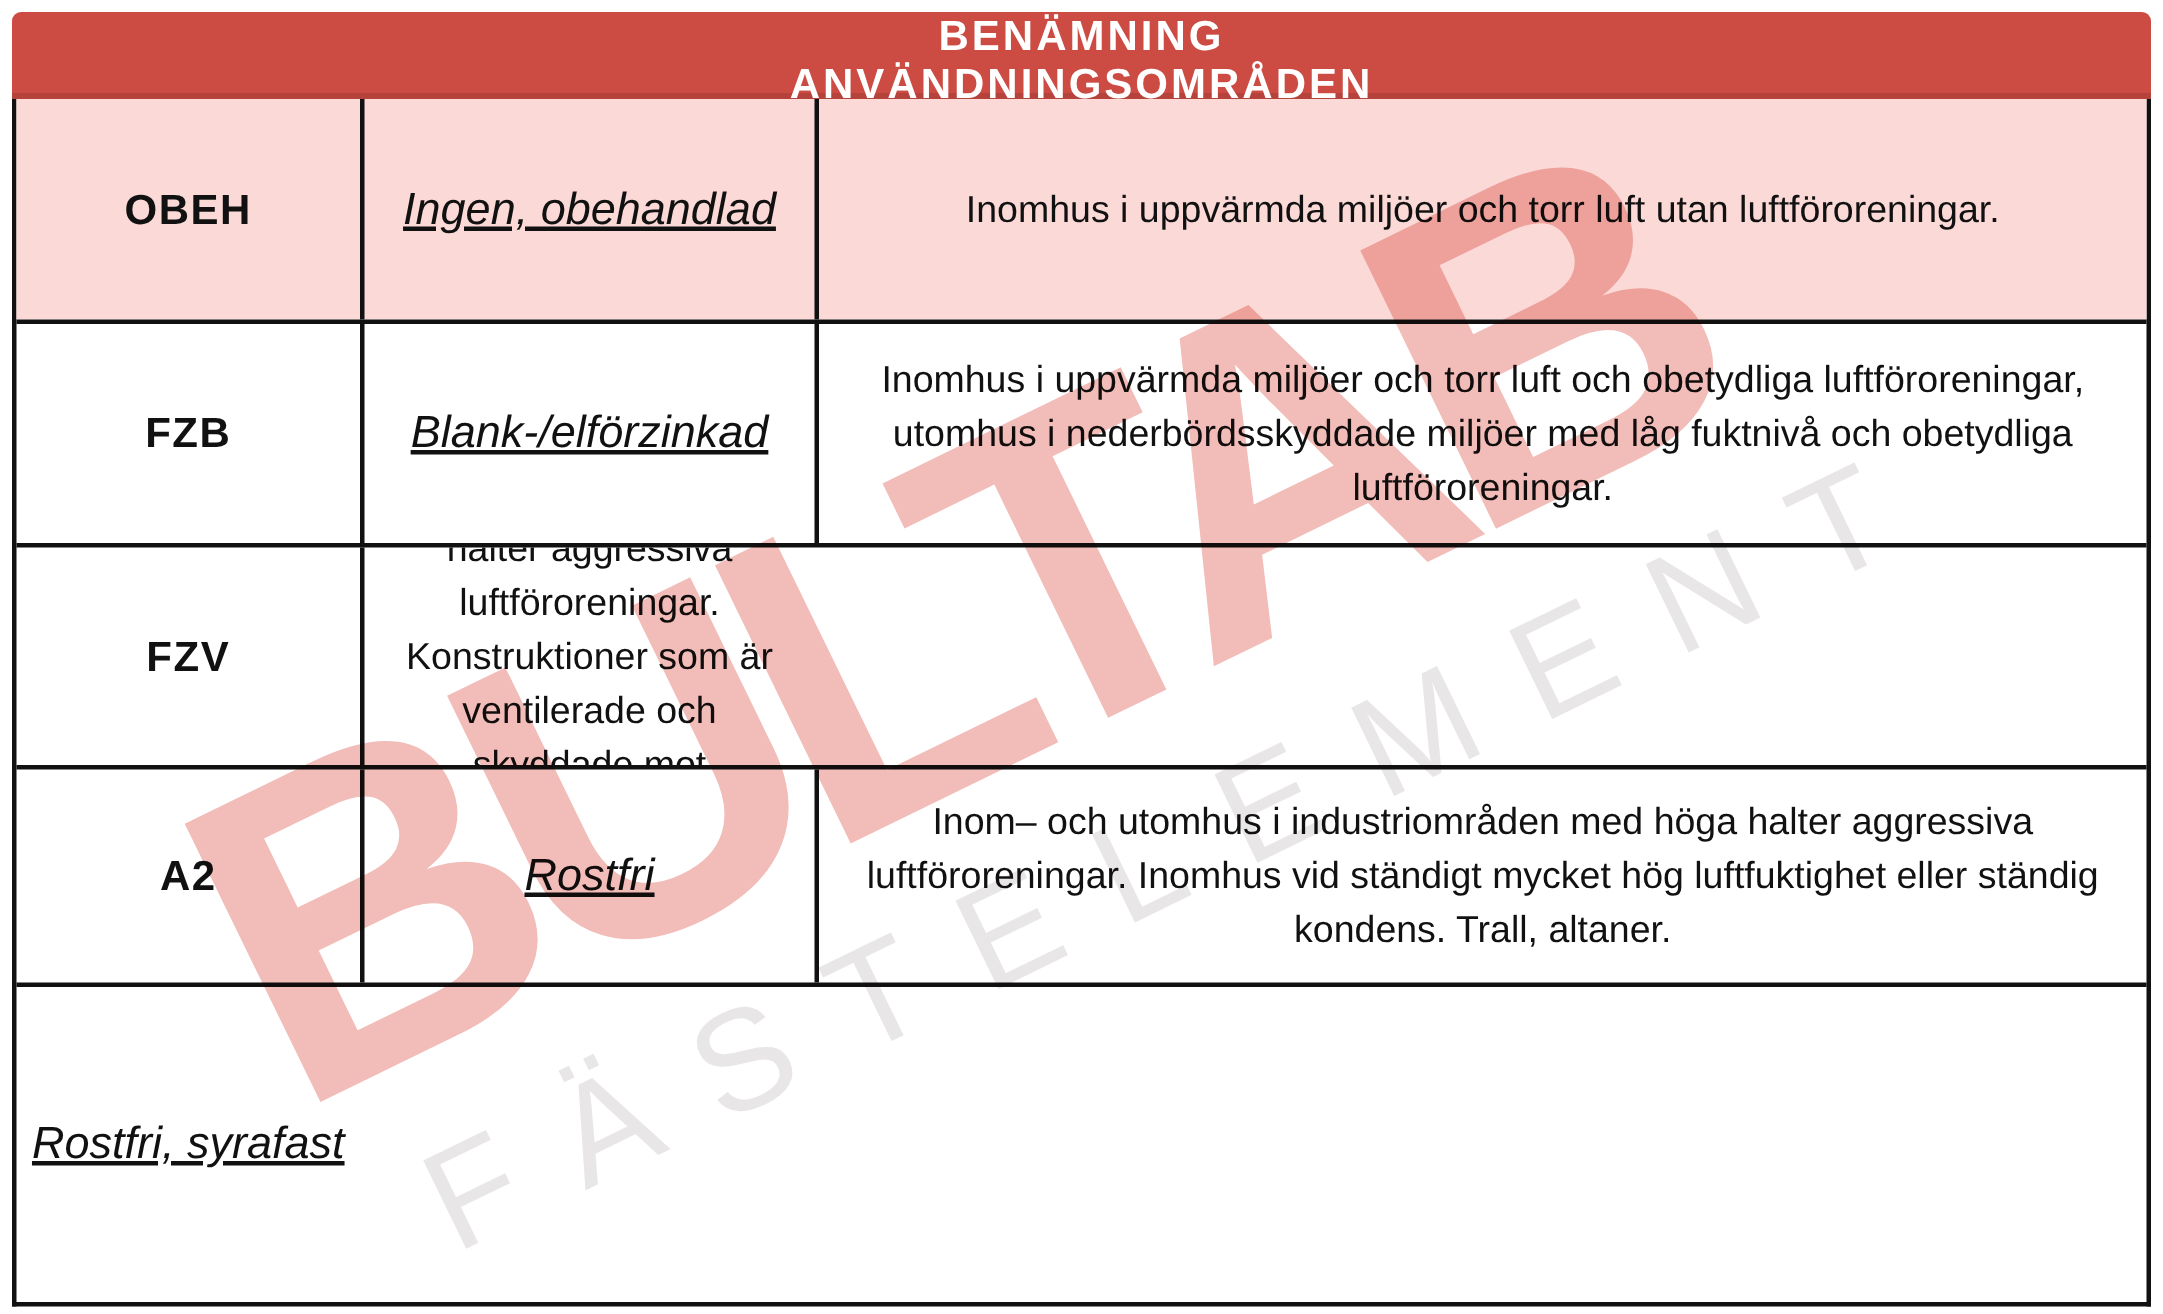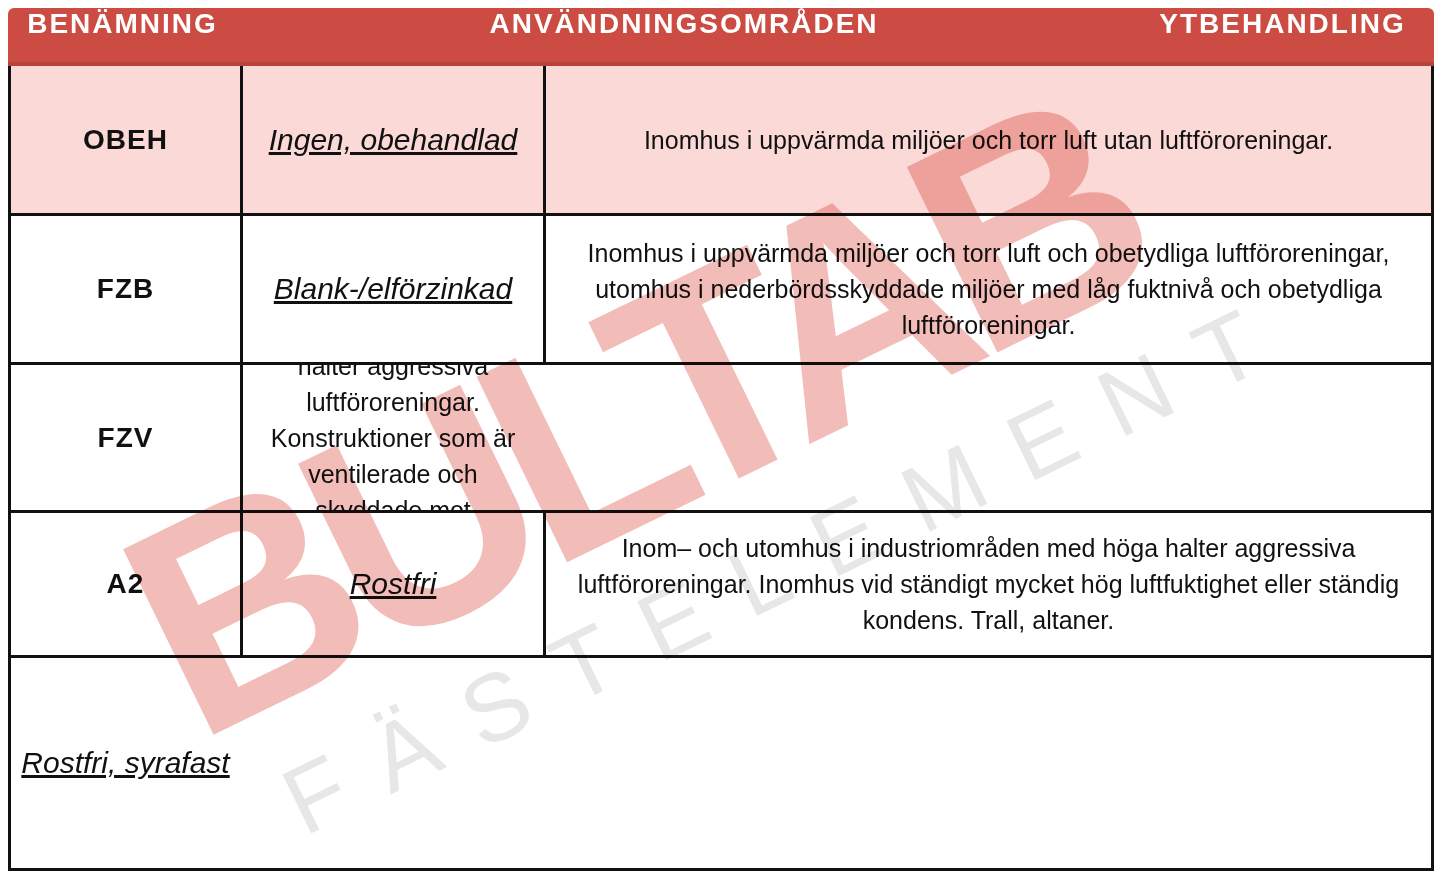--- a/index.html
+++ b/index.html
@@ -24,20 +24,22 @@
   .table-wrap{
     position:absolute;left:8px;top:8px;right:8px;
   }
   
   .header-bar{
     display:flex;
     height:58px;
     background:var(--header-bg);
     border-bottom:4px solid var(--header-edge);
     border-radius:6px 6px 0 0;
+    align-items:center;
+    flex-direction:column;
   }
   .hcell{
     color:var(--header-text);
     font-weight:bold;
     font-size:28px;
     letter-spacing:2px;
     text-align:center;
     white-space:nowrap;
   }
   .hcell.h1{width:229px;}

